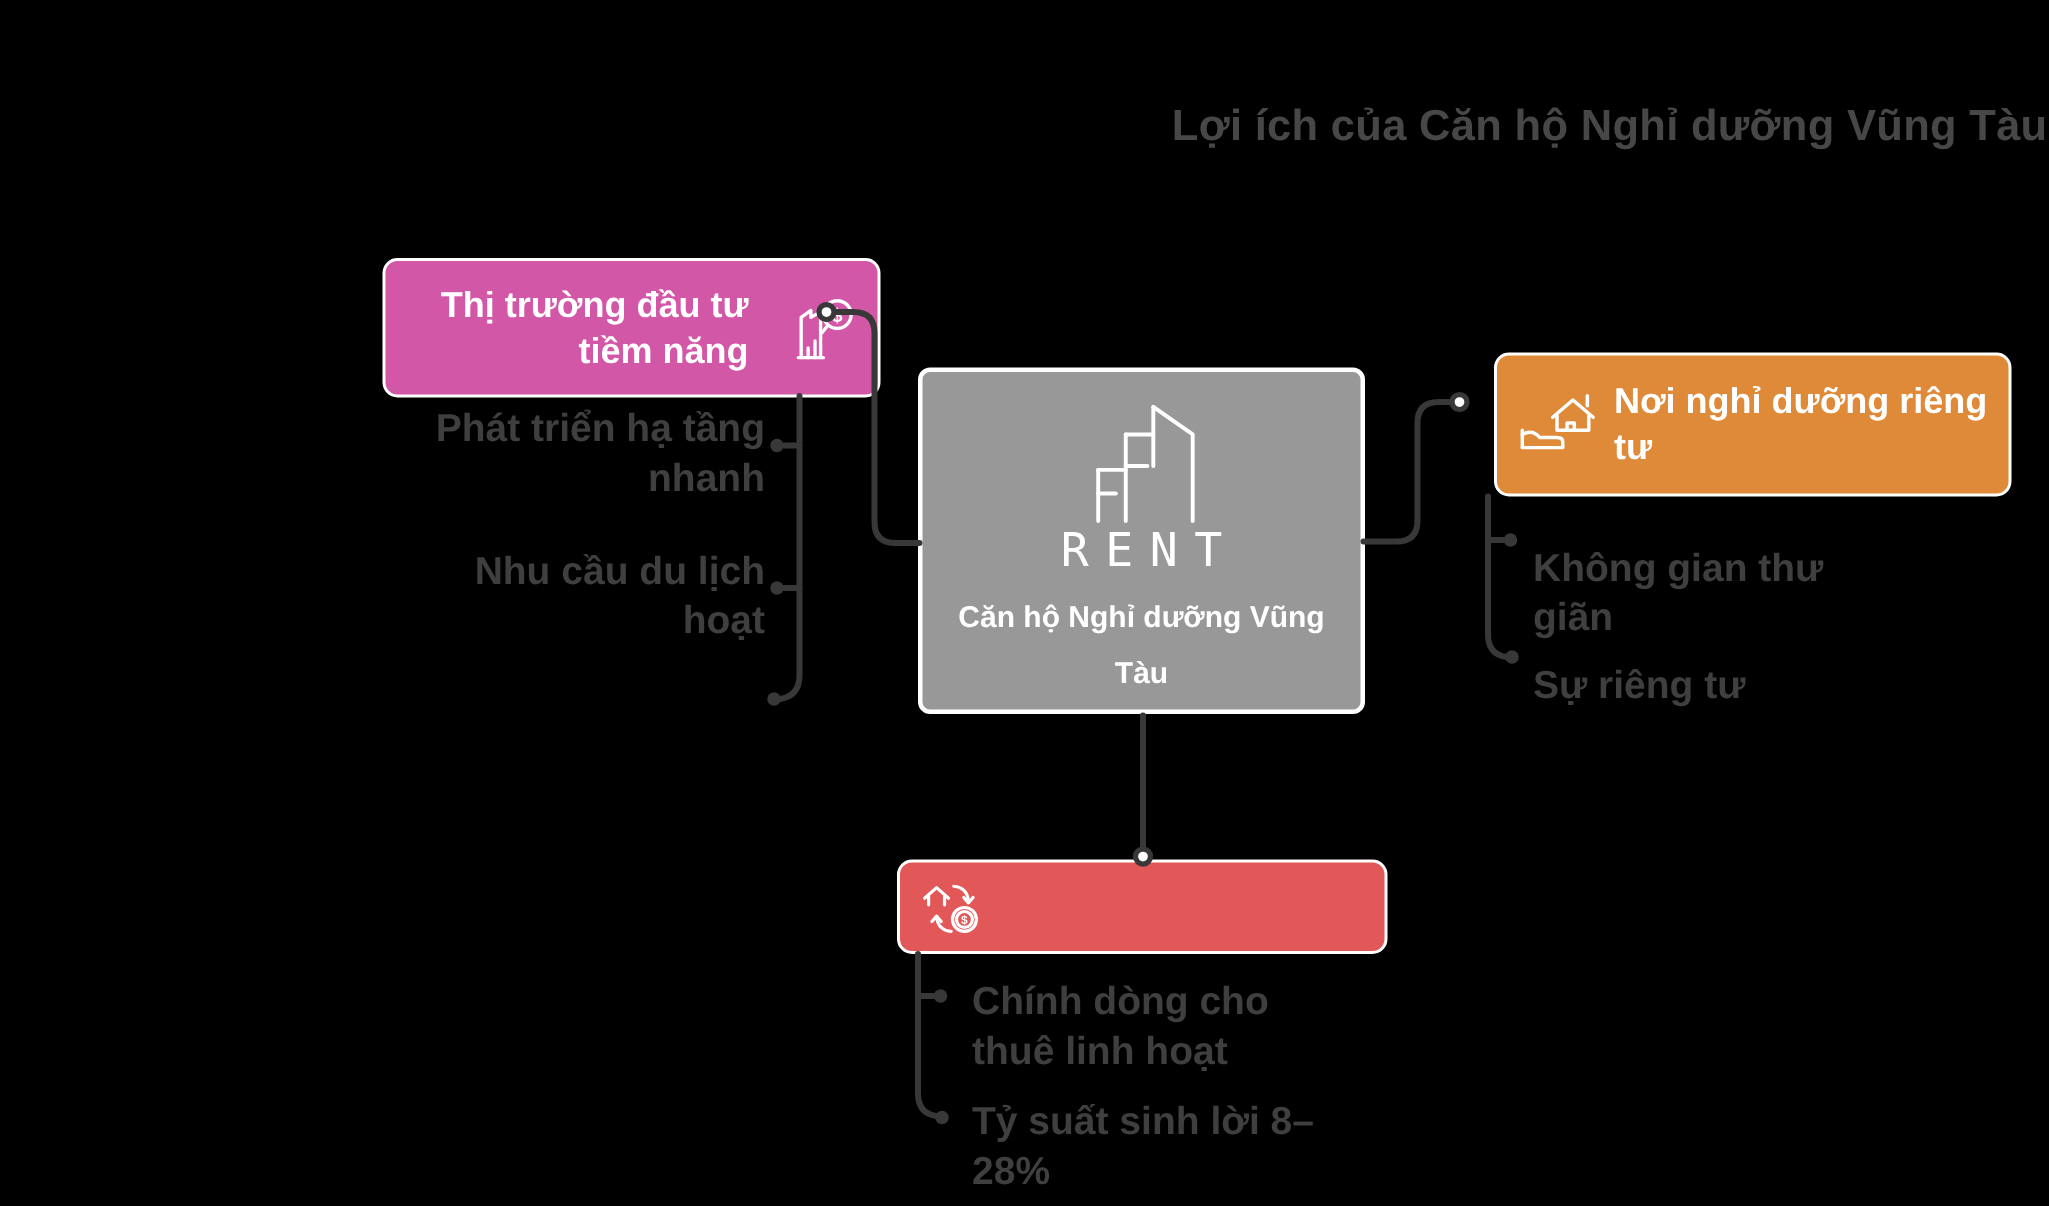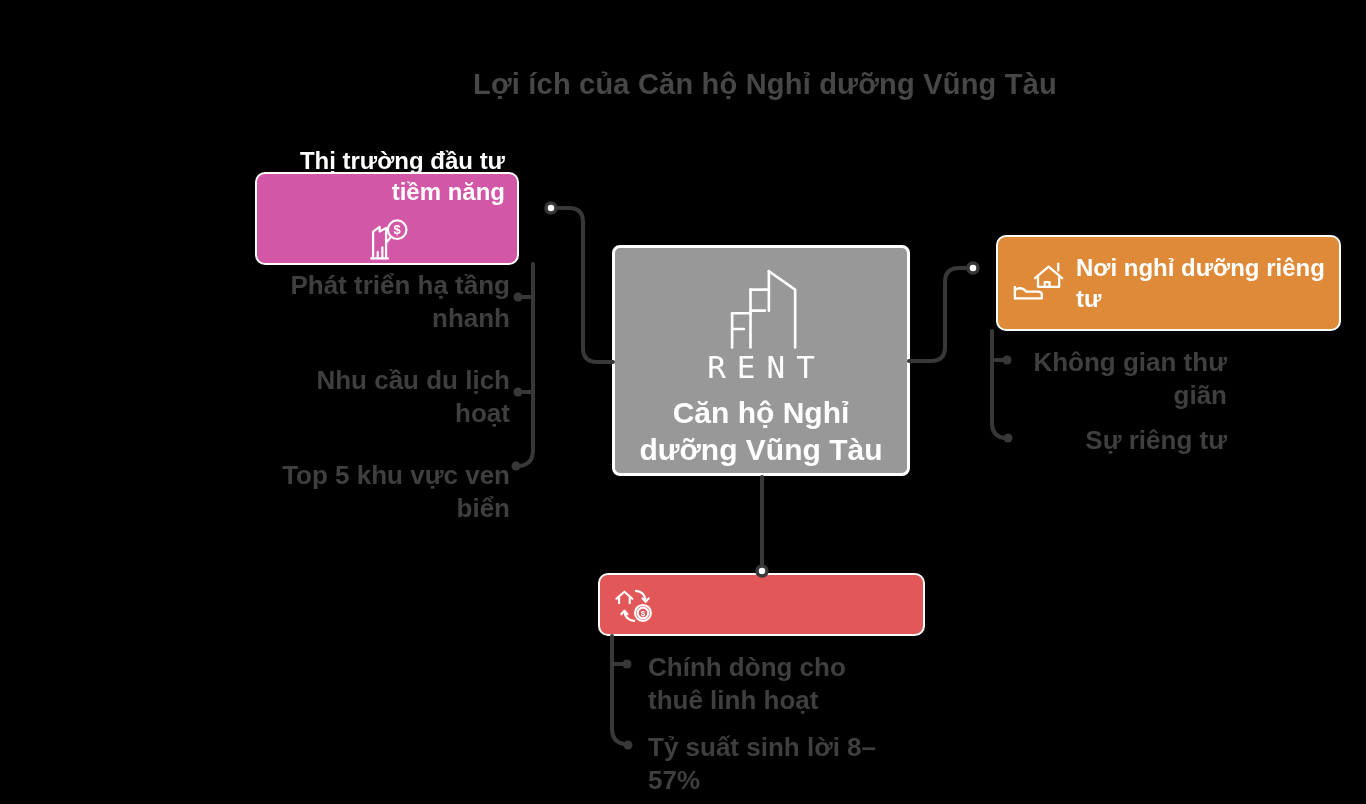--- a/index.html
+++ b/index.html
@@ -5,64 +5,64 @@
   html,body{margin:0;padding:0;}
   body{
     width:1366px;height:804px;overflow:hidden;
     font-family:"Liberation Sans","DejaVu Sans",sans-serif;
     background:#000;
   }
   .canvas{position:relative;width:1366px;height:804px;background:var(--background,#000);}
 
   .title{
     position:absolute;left:165px;top:68px;width:1200px;margin:0;
-    text-align:center;font-size:29px;font-weight:700;
+    text-align:right;font-size:29px;font-weight:700;
     color:var(--title_text,#474747);letter-spacing:.2px;
   }
 
   svg.connectors{position:absolute;left:0;top:0;z-index:3;pointer-events:none;}
   svg.connectors path{fill:none;stroke:var(--connector,#383838);stroke-width:4;stroke-linecap:round;}
   svg.connectors circle.enddot{fill:var(--connector,#383838);stroke:none;}
   svg.connectors circle.ringdot{fill:#fff;stroke:var(--connector,#383838);stroke-width:3.5;}
 
   .node{position:absolute;z-index:2;box-sizing:border-box;border:2.5px solid #fff;border-radius:10px;
         display:flex;align-items:center;color:var(--node_text,#fff);}
   .node .icon{flex:0 0 auto;display:block;}
   .node .icon svg{display:block;}
   .node .icon path,.node .icon circle,.node .icon rect{fill:none;stroke:#fff;stroke-width:2.4;stroke-linecap:round;stroke-linejoin:round;}
   .node .icon text{fill:#fff;stroke:none;font-family:"Liberation Sans",sans-serif;font-weight:700;}
 
   .branch-label{font-weight:700;line-height:31px;font-size:24px;}
 
-  .node.branch-market{left:255px;top:172px;width:264px;height:93px;background:var(--branch_market,#d357a7);
-    justify-content:flex-end;padding:0 12px;gap:8px;flex-direction:column;}
+  .node.branch-market{left:255px;top:172px;width:332px;height:93px;background:var(--branch_market,#d357a7);
+    justify-content:flex-end;padding:0 12px;gap:24px;}
   .node.branch-market .branch-label{text-align:right;flex:1;}
 
   .node.branch-retreat{left:996px;top:235px;width:345px;height:96px;background:var(--branch_retreat,#df8a38);
     padding:0 12px;gap:10px;}
   .node.branch-retreat .branch-label{text-align:left;flex:1;}
 
   .node.branch-cashflow{left:598px;top:573px;width:327px;height:63px;background:var(--branch_cashflow,#e25757);
     padding:0 12px;gap:10px;}
   .node.branch-cashflow .branch-label{white-space:nowrap;}
 
   .node.center{left:612px;top:245px;width:298px;height:231px;background:var(--center_node,#989898);
     border-width:3px;border-radius:8px;flex-direction:column;justify-content:flex-start;padding-top:18px;}
   .node.center .icon path{stroke-width:2;}
   .rent-caption{
     font-family:"DejaVu Sans Mono","Liberation Mono",monospace;
     font-size:31px;letter-spacing:11px;padding-left:11px;color:#fff;line-height:34px;
   }
-  .center-label{margin-top:10px;font-size:30px;line-height:37px;font-weight:700;text-align:center;padding:0 10px;}
+  .center-label{margin-top:10px;font-size:20px;line-height:37px;font-weight:700;text-align:center;padding:0 10px;}
 
   .sublist{position:absolute;z-index:2;color:var(--item_text,#3f3f3f);font-weight:700;font-size:26px;line-height:33px;}
   .sublist .subitem{margin:0;}
   .sublist-market{left:270px;top:269px;width:240px;text-align:right;}
   .sublist-market .subitem{margin-bottom:29px;}
-  .sublist-retreat{left:1022px;top:346px;width:205px;text-align:right;}
+  .sublist-retreat{left:1022px;top:362px;width:205px;text-align:left;}
   .sublist-retreat .subitem{margin-bottom:12px;}
   .sublist-cashflow{left:648px;top:651px;width:235px;text-align:left;}
   .sublist-cashflow .subitem{margin-bottom:14px;}
 </style>
 </head>
 <body>
 
 <div class="canvas">
 
   <h1 class="title">Lợi ích của Căn hộ Nghỉ dưỡng Vũng Tàu</h1>
@@ -125,21 +125,20 @@
         <circle cx="38" cy="15" r="10"></circle>
         <path d="M31 23 L27 28"></path>
         <text x="38" y="20" font-size="14" text-anchor="middle">$</text>
       </svg>
     </span>
   </div>
 
   <div class="sublist sublist-market">
     <p class="subitem">Phát triển hạ tầng nhanh</p>
     <p class="subitem">Nhu cầu du lịch hoạt</p>
-    <p class="subitem">Top 5 khu vực ven biển</p>
   </div>
 
   <div class="node branch-retreat">
     <span class="icon">
       <svg width="56" height="52" viewBox="0 0 58 54">
         <path d="M26 22 L40 10 L54 22"></path>
         <path d="M50 14 V7"></path>
         <path d="M29 21 V31 H51 V21"></path>
         <path d="M36 31 V26 H41 V31"></path>
         <path d="M5 43 V31"></path>
@@ -165,16 +164,16 @@
         <circle cx="35" cy="33" r="6"></circle>
         <text x="35" y="36.5" font-size="9" text-anchor="middle">$</text>
         <path d="M25 42 Q15 41 14 31"></path>
         <path d="M10.5 34.5 L14 30.5 L17.5 34.5"></path>
       </svg>
     </span>
   </div>
 
   <div class="sublist sublist-cashflow">
     <p class="subitem">Chính dòng cho thuê linh hoạt</p>
-    <p class="subitem">Tỷ suất sinh lời 8–57%</p>
+    <p class="subitem">Tỷ suất sinh lời 8–28%</p>
   </div>
 
 </div>
 
 </body></html>

